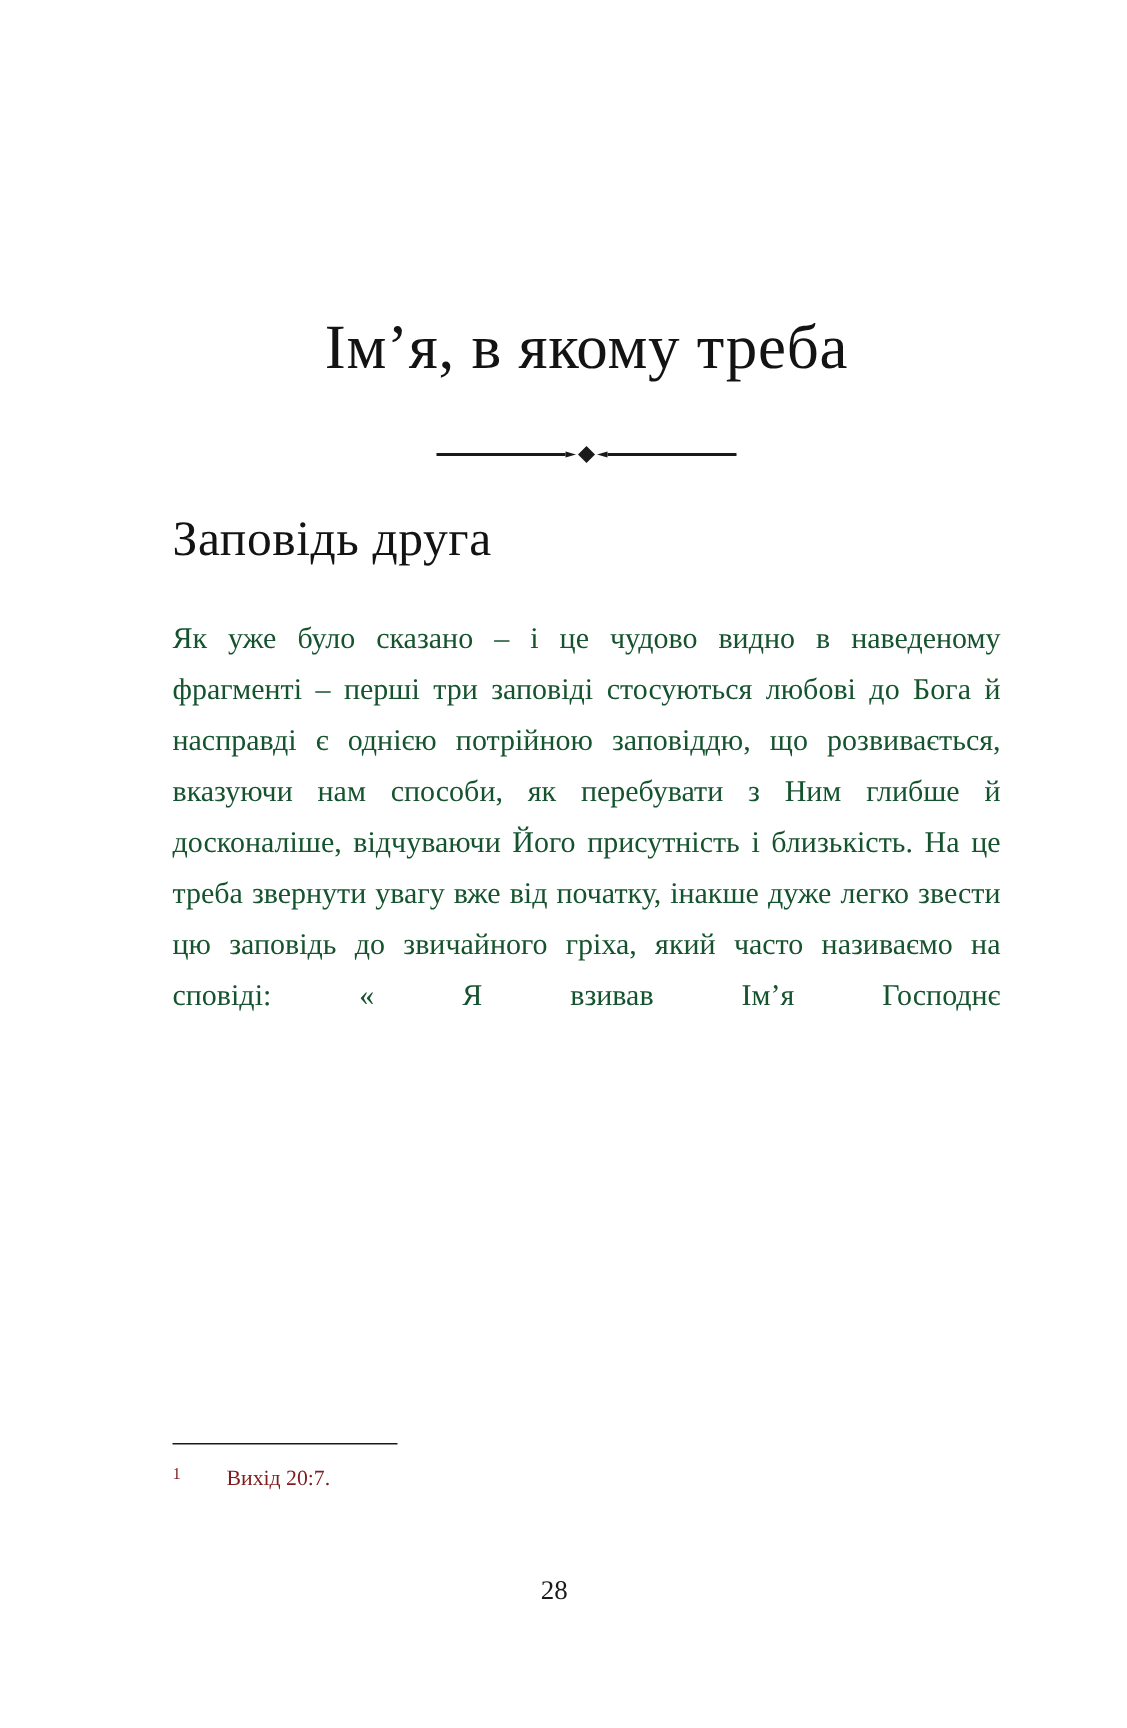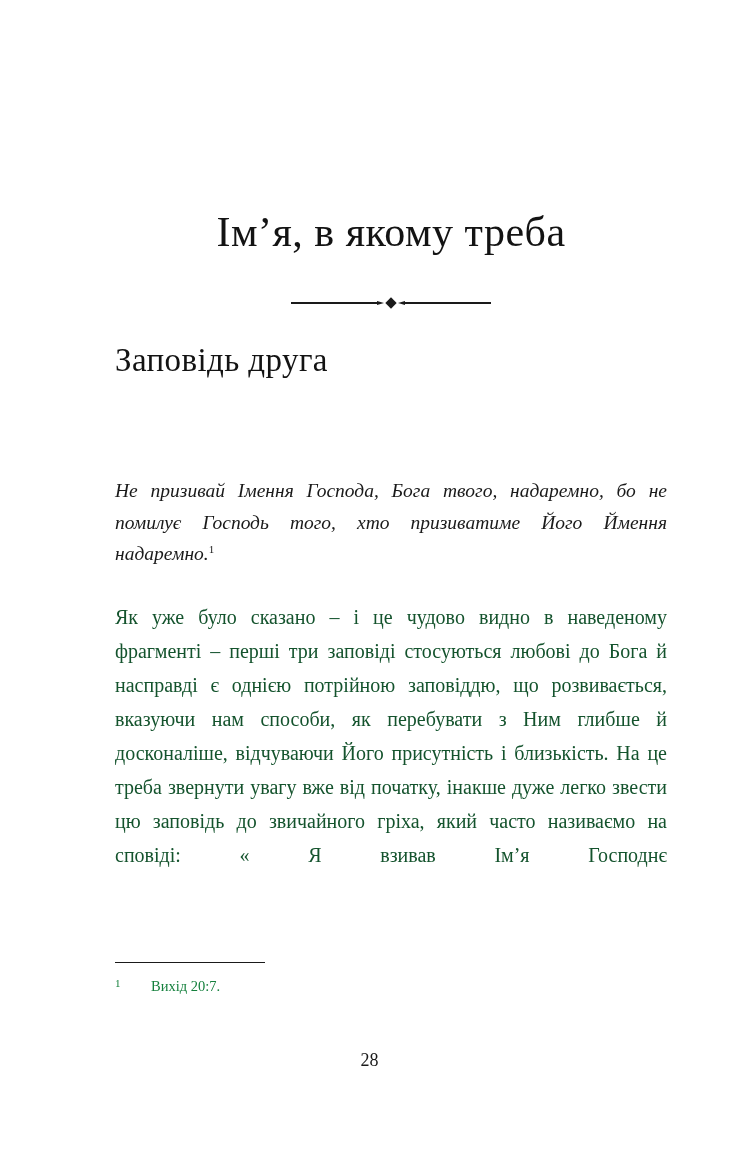--- a/index.html
+++ b/index.html
@@ -132,21 +132,21 @@
   }
   .footnote-rule {
     width: 150px;
     height: 1px;
     background: #1a1a1a;
     margin-bottom: 13px;
   }
   .footnote-line {
     font-size: 14.5px;
     line-height: 1.4;
-    color: #15803d;
+    color: #7f1d1d;
   }
   .footnote-marker {
     display: inline-block;
     width: 36px;
     font-size: 11px;
     vertical-align: top;
   }
 
   
   .page-number {
@@ -168,21 +168,20 @@
     <h1 class="chapter-title">Ім’я, в якому треба</h1>
 
     <div class="ornament">
       <span class="bar left"></span>
       <span class="diamond"></span>
       <span class="bar right"></span>
     </div>
 
     <h2 class="chapter-subtitle">Заповідь друга</h2>
 
-    <p class="epigraph"><span>Не призивай Імення Господа, Бога твого, надаремно, бо не помилує Господь того, хто призиватиме Його Ймення надаремно.</span><sup>1</sup></p>
 
     <p class="body-par">Як уже було сказано – і це чудово видно в наведе­ному фрагменті – перші три заповіді стосуються любові до Бога й насправді є однією потрійною за­повіддю, що розвивається, вказуючи нам способи, як перебувати з Ним глибше й досконаліше, відчу­ваючи Його присутність і близькість. На це треба звернути увагу вже від початку, інакше дуже легко звести цю заповідь до звичайного гріха, який ча­сто називаємо на сповіді: « Я взивав Ім’я Господнє</p>
   </div>
 
   <div class="footnote">
     <div class="footnote-rule"></div>
     <div class="footnote-line">
       <span class="footnote-marker">1</span><span>Вихід 20:7.</span>
     </div>
   </div>

